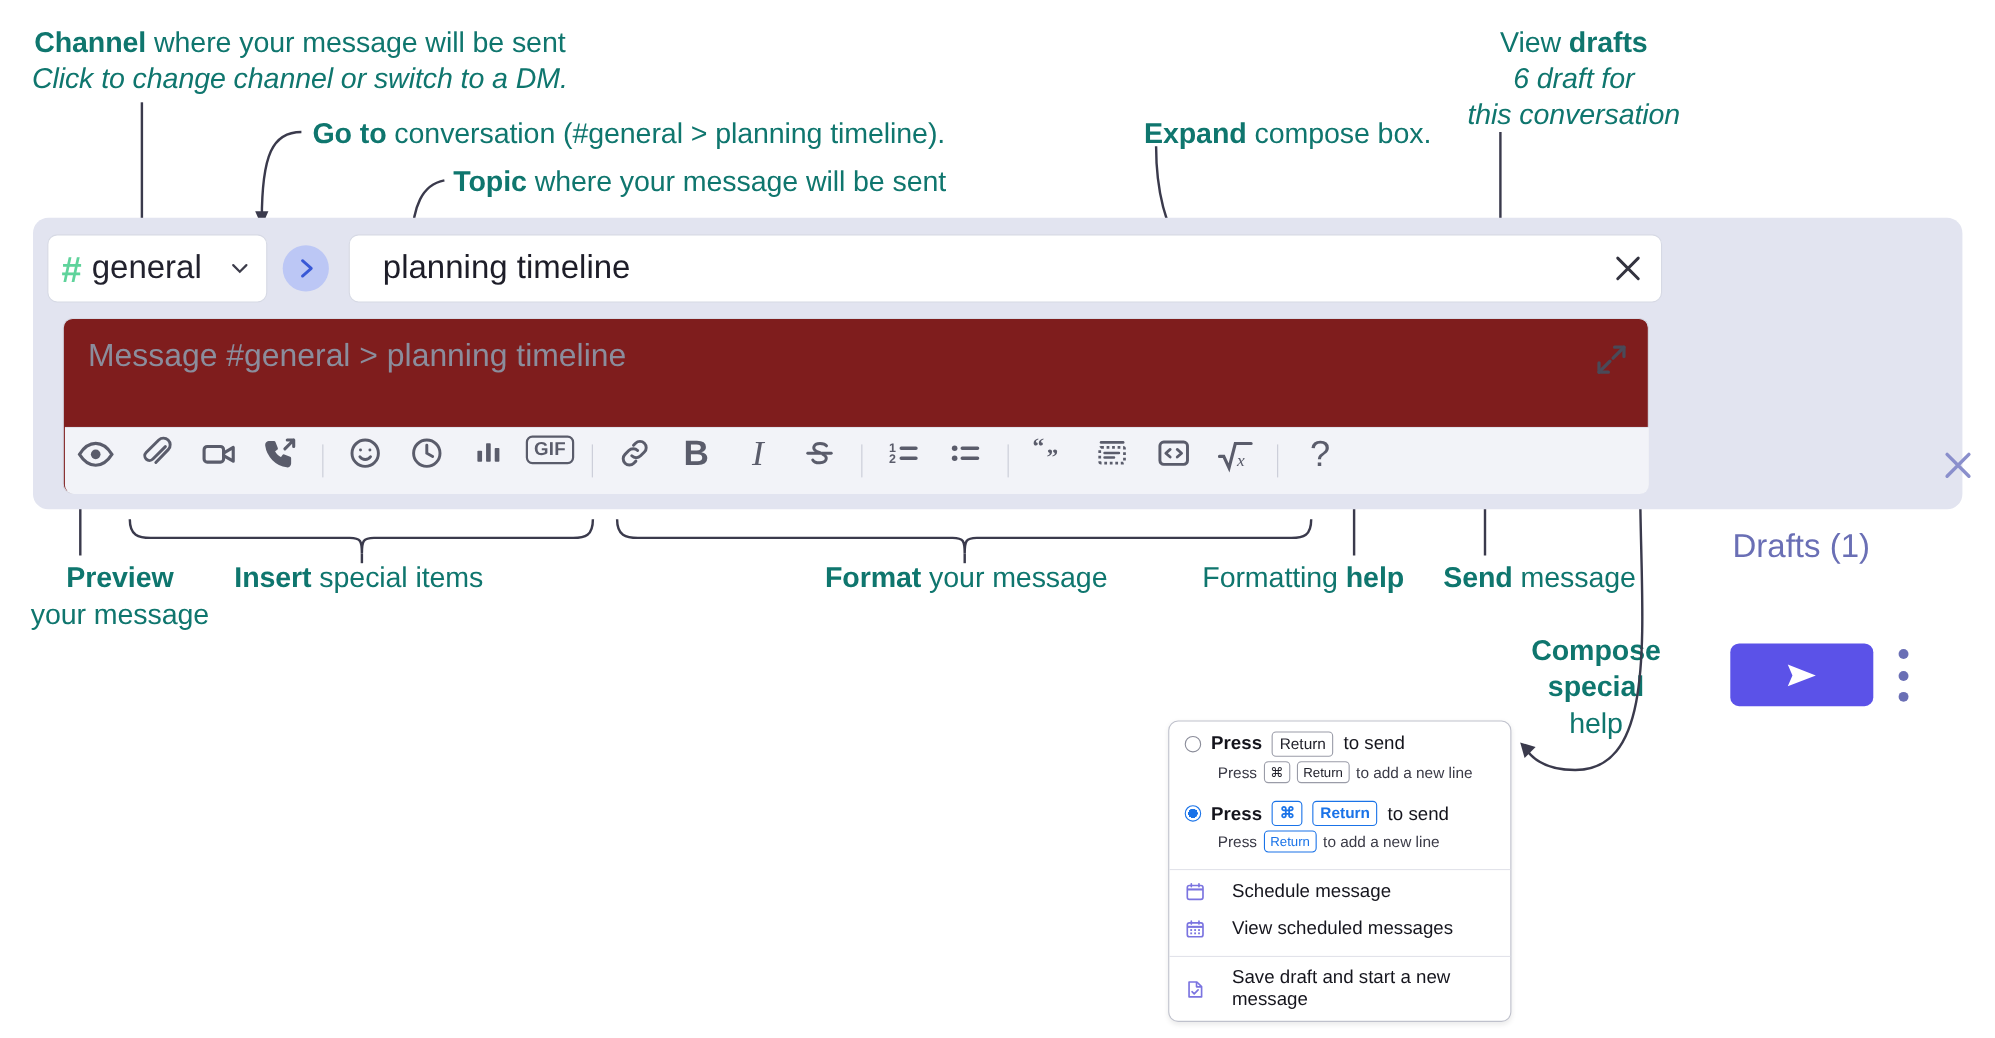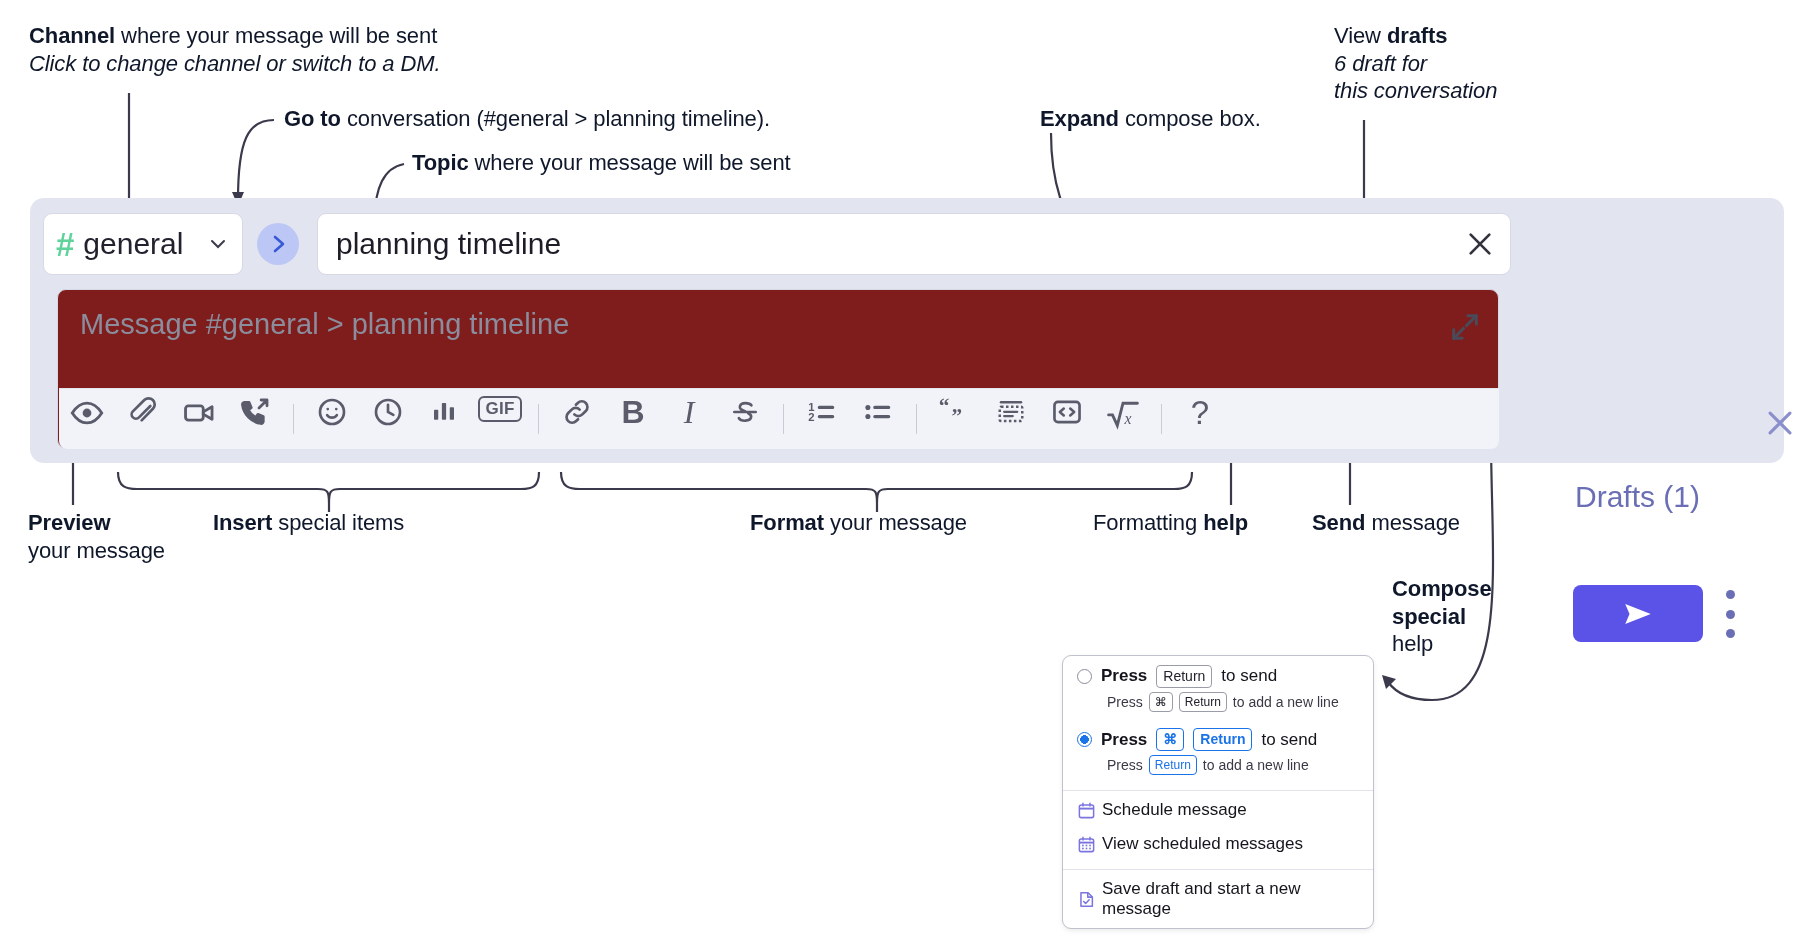--- a/index.html
+++ b/index.html
@@ -1,21 +1,21 @@
 <!DOCTYPE html>
 <html><head>
 <meta charset="utf-8">
 <style>
   html,body{margin:0;padding:0;}
   body{
     width:1814px;height:944px;position:relative;background:#ffffff;
     font-family:"Liberation Sans",sans-serif;color:#2b2b3d;overflow:hidden;
   }
   .abs{position:absolute;}
-  .ann{font-size:22px;line-height:1.26;color:#0f172a;letter-spacing:-0.1px;}
+  .ann{font-size:26px;line-height:1.26;color:#0f766e;letter-spacing:-0.1px;text-align:center;}
   .ann b{font-weight:700;}
   .ann i{font-style:italic;}
   svg{display:block;overflow:visible;}
 
   
   #compose{
     left:30px;top:198px;width:1754px;height:265px;
     background:#e2e4f0;border-radius:14px;
   }
   #composeInner{
@@ -30,21 +30,21 @@
   .chanlabel{font-size:30px;color:#22222e;flex:1;}
   .gotobtn{
     position:absolute;left:214px;top:10px;width:42px;height:42px;border-radius:50%;
     background:#bcc7f5;display:flex;align-items:center;justify-content:center;
   }
   .topicbox{
     position:absolute;left:274px;top:0;width:1194px;height:62px;
     background:#ffffff;border:1px solid #d6d9e4;border-radius:9px;
     display:flex;align-items:center;padding:0 14px 0 18px;box-sizing:border-box;
   }
-  .topicval{font-size:30px;color:#1d1d28;flex:1;}
+  .topicval{font-size:30px;color:#1d1d28;flex:1;margin-left:12px;}
   .msgbox{
     position:absolute;left:14px;top:76px;width:1442px;height:160px;
     background:#7f1d1d;border:1px solid #d6d9e4;border-radius:9px;box-sizing:border-box;
   }
   .msgph{position:absolute;left:22px;top:18px;font-size:29px;color:#8b8d9c;}
   .expandbtn{position:absolute;right:16px;top:20px;width:34px;height:34px;}
   .toolbar{
     position:absolute;left:1px;top:98px;width:1440px;height:60px;
     background:#f2f3f8;border-top:1px solid #e4e6ef;
     border-radius:0 0 8px 8px;display:flex;align-items:center;
@@ -84,21 +84,21 @@
       radial-gradient(circle at 50% 50%, #1a73e8 0 4.2px, #ffffff 4.3px 100%);}
   .optmain{font-size:17px;font-weight:700;color:#14141c;}
   .kbd{
     border:1.3px solid #9a9ca8;border-radius:4px;padding:1px 6px;
     font-size:14px;line-height:1.35;color:#22222c;background:#fff;display:inline-block;
   }
   .kbd.sm{font-size:12px;padding:1px 5px;}
   .kbd.blue{border-color:#1a73e8;color:#1a73e8;}
   .kbd.blue.b{font-weight:700;}
   .menusep{height:1px;background:#e2e3ea;margin:8px 0 2px 0;}
-  .mitem{display:flex;align-items:center;gap:6px;padding:7px 14px;font-size:17px;color:#15151d;}
+  .mitem{display:flex;align-items:center;gap:24px;padding:7px 14px;font-size:17px;color:#15151d;}
   .mico{width:19px;height:19px;flex:none;color:#7b74e0;}
 </style>
 </head>
 <body>
 
 <div class="abs ann" style="left:29px;top:22px;">
   <div><b>Channel</b><span> where your message will be sent</span></div>
   <div><i>Click to change channel or switch to a DM.</i></div>
 </div>
 

